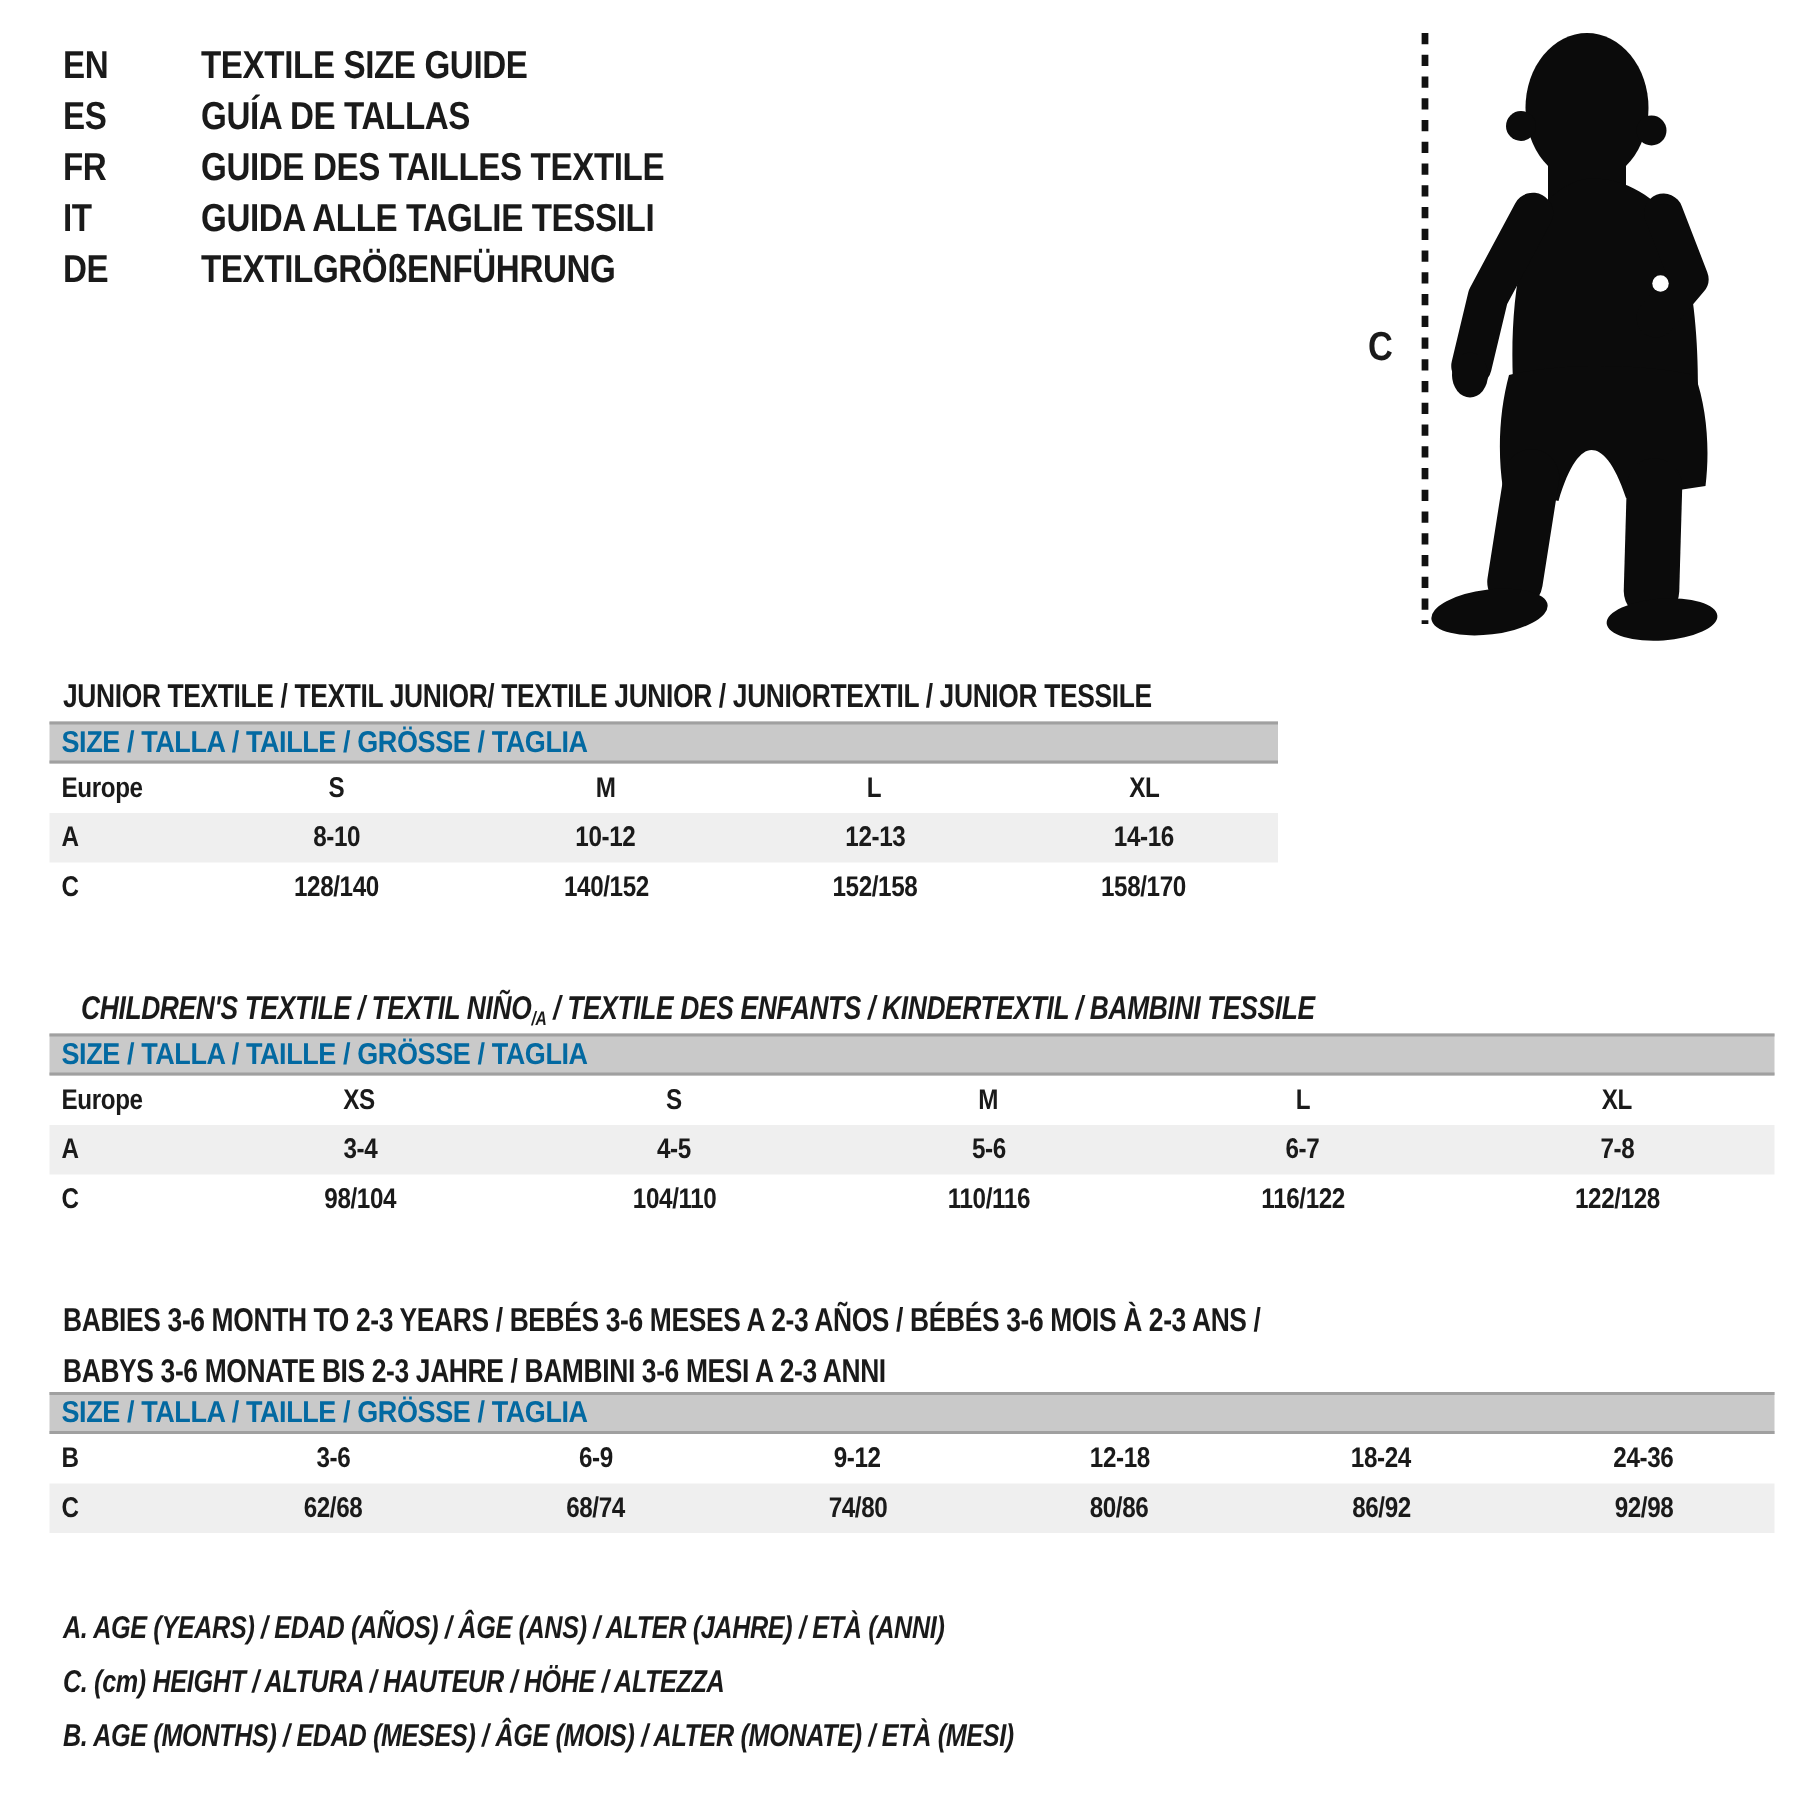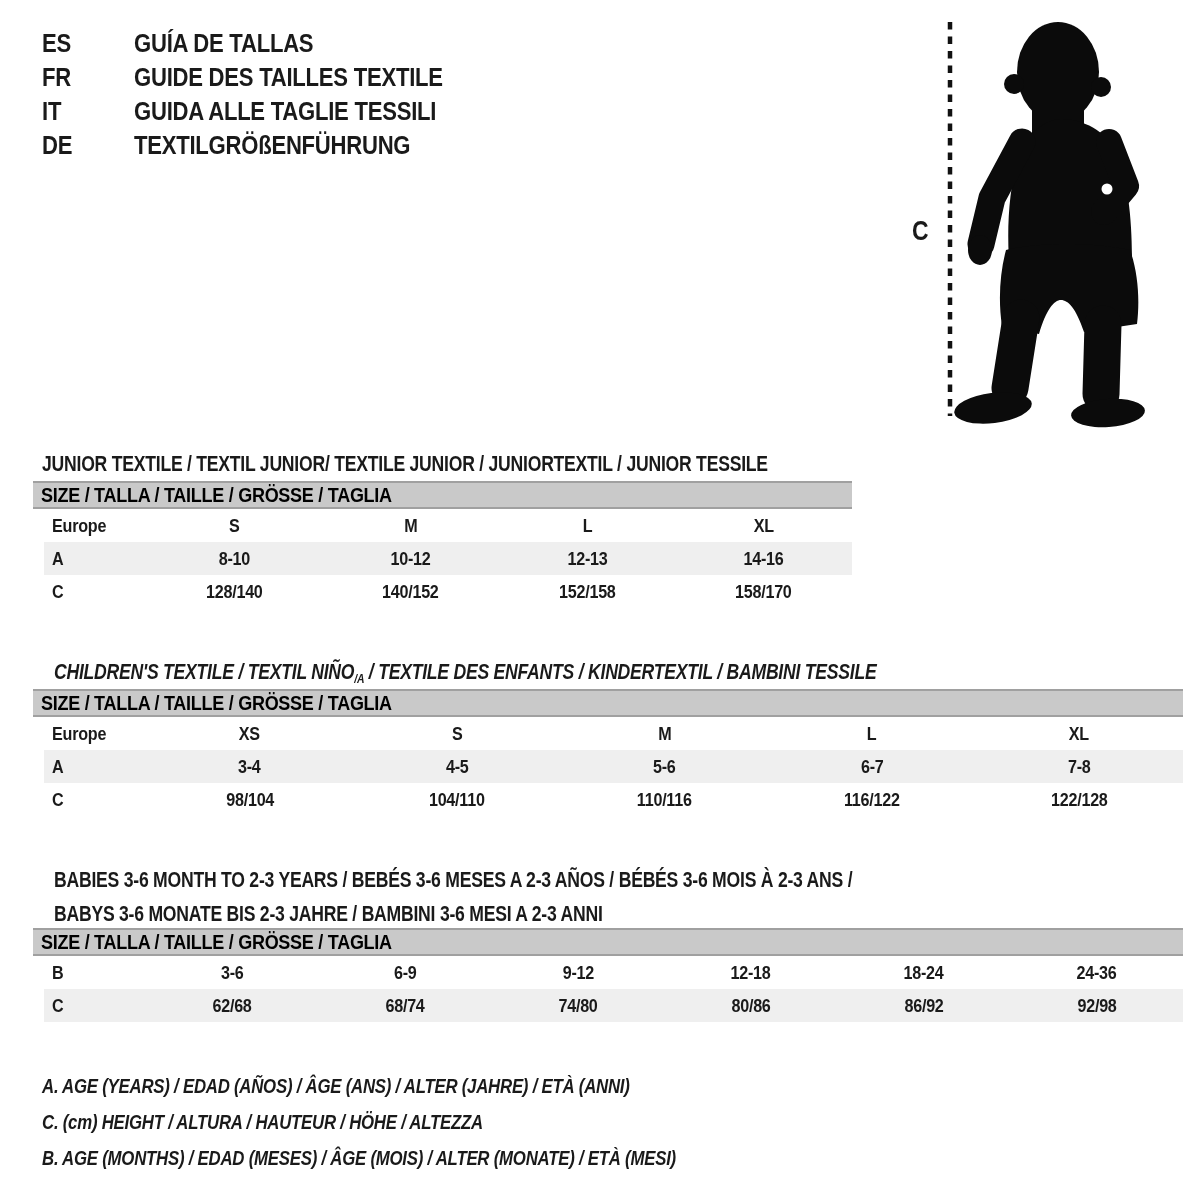--- a/index.html
+++ b/index.html
@@ -16,39 +16,43 @@
   
   .lang-list{left:42px;top:26px;}
   .lang-row{display:flex;height:34px;align-items:center;font-size:26px;}
   .lang-code{width:92px;flex:0 0 92px;}
   
   .heading{font-size:22px;line-height:26px;margin-top:18px;}
   .heading .sub{font-size:13px;vertical-align:-4px;}
   
   .size-table{box-sizing:border-box;}
   .thead{height:24px;background:#c9c9c9;border-top:2px solid #a0a0a0;border-bottom:2px solid #a0a0a0;
-         padding-left:8px;display:flex;align-items:center;font-size:20px;color:#000000;}
+         padding-left:8px;display:flex;align-items:center;font-size:20px;color:#0369a1;}
   .thead .cxl{transform:scaleX(.9);}
-  .trow{display:flex;height:33px;align-items:center;font-size:19px;margin-left:11px;}
+  .trow{display:flex;height:33px;align-items:center;font-size:19px;}
   .trow.shaded{background:#efefef;}
   .tlabel{width:102px;flex:0 0 102px;padding-left:8px;box-sizing:border-box;}
   .tcell{flex:1 1 0;text-align:center;}
   
   .legend{left:42px;top:1068px;}
   .legend-line{height:36px;display:flex;align-items:center;font-size:21px;font-style:italic;}
   
   .figure{left:900px;top:0;width:300px;height:440px;}
   .figure-label{left:12px;top:216px;font-size:27px;}
 </style>
 </head>
 <body>
 
 <div>
 
   <section class="abs lang-list">
+    <div class="lang-row">
+      <span class="lang-code"><span class="cxl">EN</span></span>
+      <span class="cxl">TEXTILE SIZE GUIDE</span>
+    </div>
     <div class="lang-row">
       <span class="lang-code"><span class="cxl">ES</span></span>
       <span class="cxl">GUÍA DE TALLAS</span>
     </div>
     <div class="lang-row">
       <span class="lang-code"><span class="cxl">FR</span></span>
       <span class="cxl">GUIDE DES TAILLES TEXTILE</span>
     </div>
     <div class="lang-row">
       <span class="lang-code"><span class="cxl">IT</span></span>
@@ -139,21 +143,21 @@
     <div class="trow">
       <span class="tlabel"><span class="cxl">C</span></span>
       <span class="tcell"><span class="cxc">98/104</span></span>
       <span class="tcell"><span class="cxc">104/110</span></span>
       <span class="tcell"><span class="cxc">110/116</span></span>
       <span class="tcell"><span class="cxc">116/122</span></span>
       <span class="tcell"><span class="cxc">122/128</span></span>
     </div>
   </div>
 
-  <div class="abs heading" style="left:54px;top:849px;">
+  <div class="abs heading" style="left:42px;top:849px;">
     <div><span class="cxl" style="transform:scaleX(.8);">BABIES 3-6 MONTH TO 2-3 YEARS / BEBÉS 3-6 MESES A 2-3 AÑOS / BÉBÉS 3-6 MOIS À 2-3 ANS /</span></div>
     <div style="margin-top:8px;"><span class="cxl" style="transform:scaleX(.8);">BABYS 3-6 MONATE BIS 2-3 JAHRE / BAMBINI 3-6 MESI A 2-3 ANNI</span></div>
   </div>
   <div class="abs size-table" style="left:33px;top:928px;width:1150px;">
     <div class="thead">
       <span class="cxl">SIZE / TALLA / TAILLE / GRÖSSE / TAGLIA</span>
     </div>
     <div class="trow">
       <span class="tlabel"><span class="cxl">B</span></span>
       <span class="tcell"><span class="cxc">3-6</span></span>

